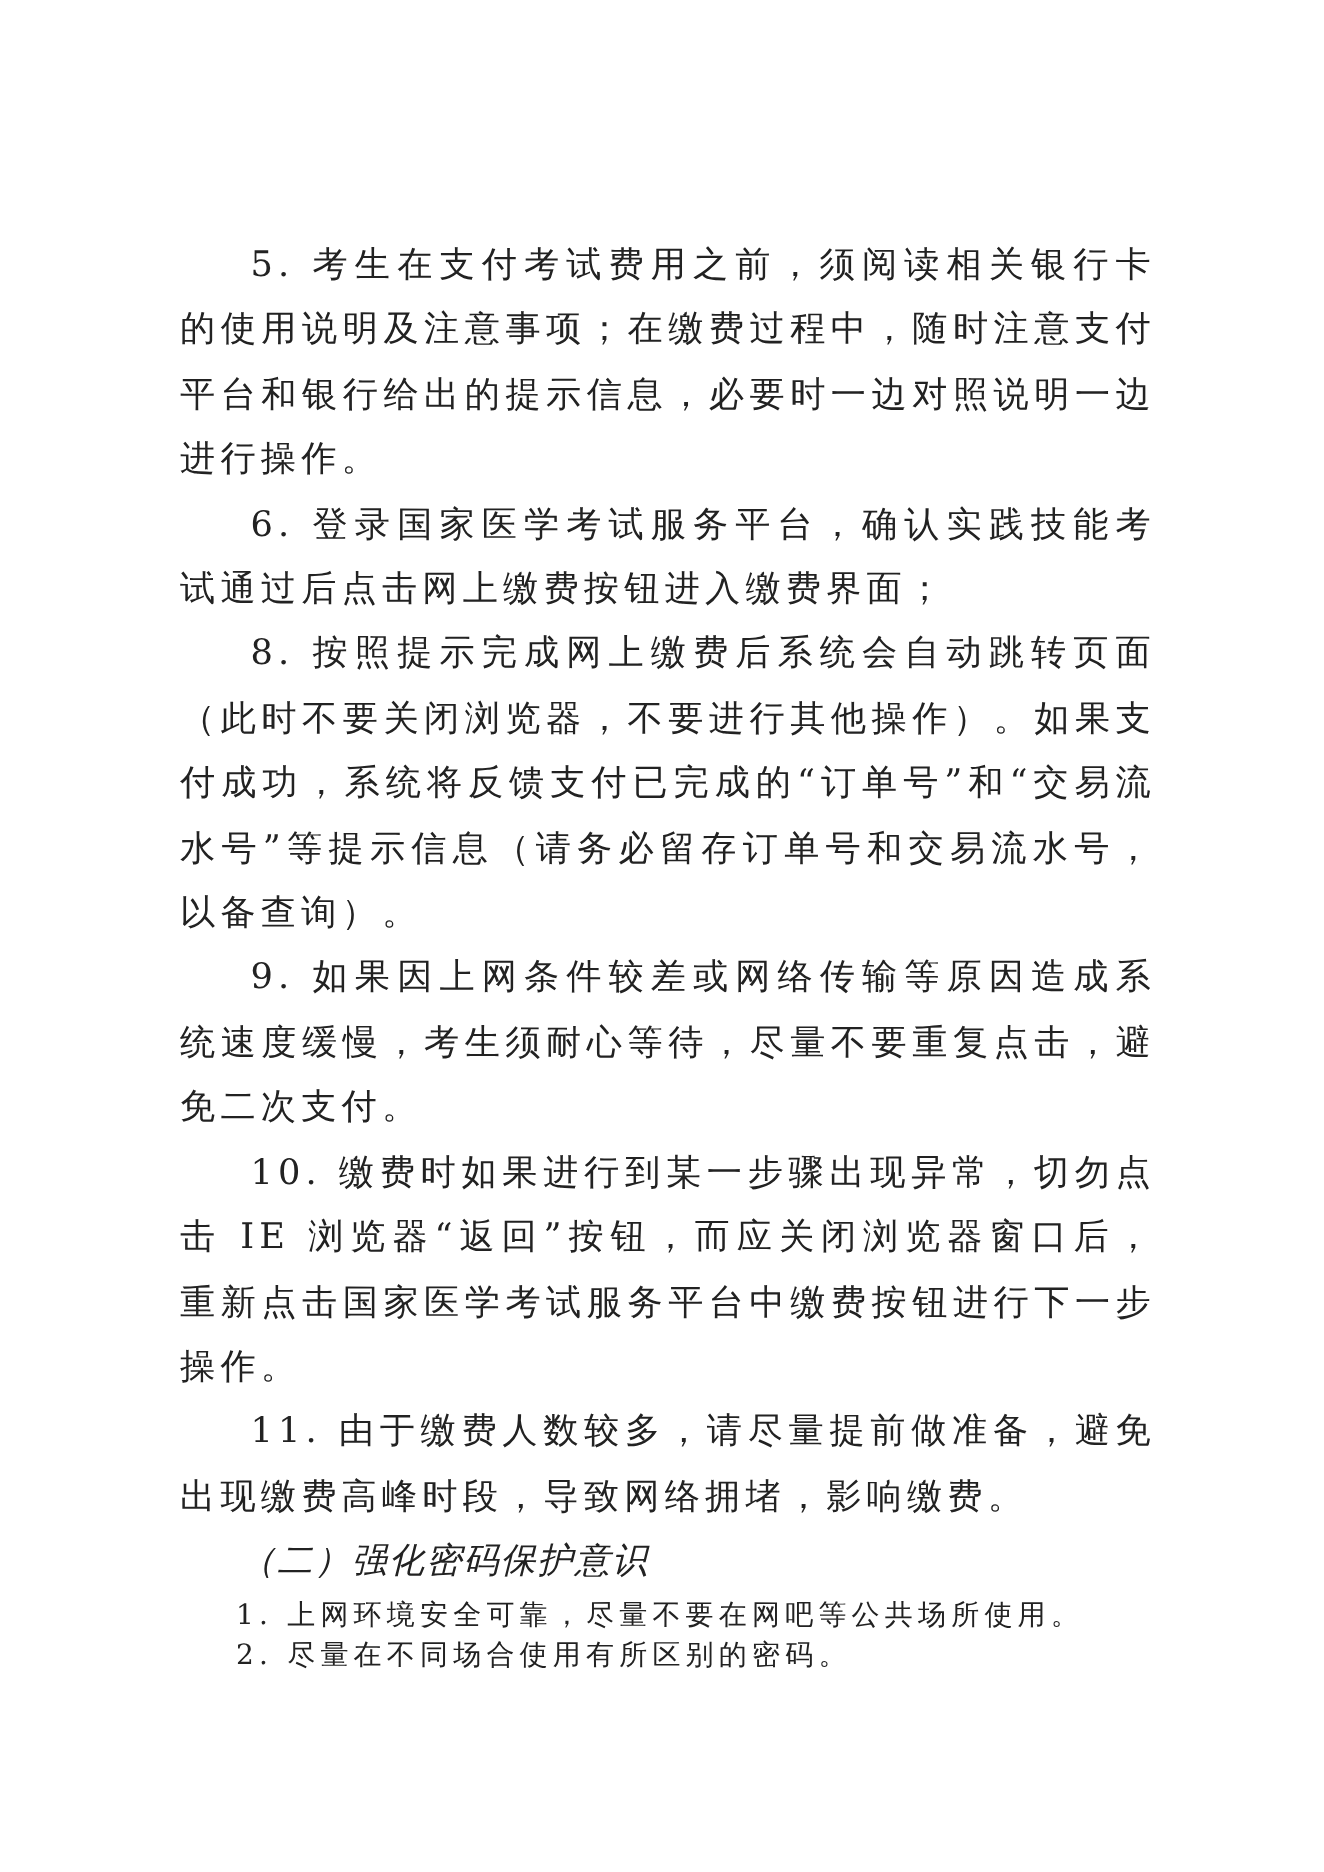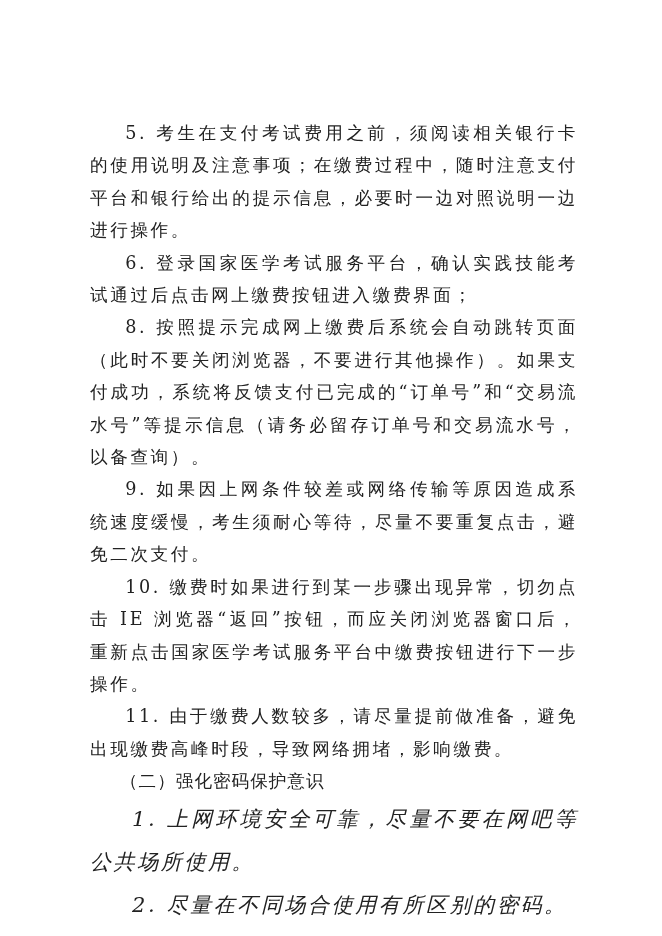--- a/index.html
+++ b/index.html
@@ -2,23 +2,23 @@
 <html><head>
 <meta charset="utf-8">
 <style>
   html, body { margin: 0; padding: 0; background: #ffffff; }
   body { width: 662px; height: 936px; position: relative; overflow: hidden;
          font-family: "DejaVu Serif", "Liberation Serif", serif; color: #222; }
   .page { position: absolute; left: 90px; top: 117px; width: 488px; }
   .para { font-size: 17.6px; line-height: 32.4px; letter-spacing: 2.6px;
           text-align: justify; text-indent: 2em; margin: 0; }
   .heading { font-size: 17.6px; line-height: 32.4px; letter-spacing: 1px;
-             margin: 0; padding-left: 30px; font-family: "DejaVu Sans", "Liberation Sans", sans-serif; }
-  .item { font-size: 21px; line-height: 43px; letter-spacing: 2.6px;
-          margin: 0; text-indent: 2em; text-align: justify; font-style: italic; }
+             margin: 0; padding-left: 30px; font-family: "DejaVu Sans", "Liberation Sans", sans-serif; font-style: italic; }
+  .item { font-size: 14px; line-height: 20px; letter-spacing: 2.6px;
+          margin: 0; text-indent: 2em; text-align: justify; }
 </style>
 </head>
 <body>
 
 <div class="page">
   <p class="para">5. 考生在支付考试费用之前，须阅读相关银行卡的使用说明及注意事项；在缴费过程中，随时注意支付平台和银行给出的提示信息，必要时一边对照说明一边进行操作。</p>
   <p class="para">6. 登录国家医学考试服务平台，确认实践技能考试通过后点击网上缴费按钮进入缴费界面；</p>
   <p class="para">8. 按照提示完成网上缴费后系统会自动跳转页面（此时不要关闭浏览器，不要进行其他操作）。如果支付成功，系统将反馈支付已完成的“订单号”和“交易流水号”等提示信息（请务必留存订单号和交易流水号，以备查询）。</p>
   <p class="para">9. 如果因上网条件较差或网络传输等原因造成系统速度缓慢，考生须耐心等待，尽量不要重复点击，避免二次支付。</p>
   <p class="para">10. 缴费时如果进行到某一步骤出现异常，切勿点击 IE 浏览器“返回”按钮，而应关闭浏览器窗口后，重新点击国家医学考试服务平台中缴费按钮进行下一步操作。</p>

